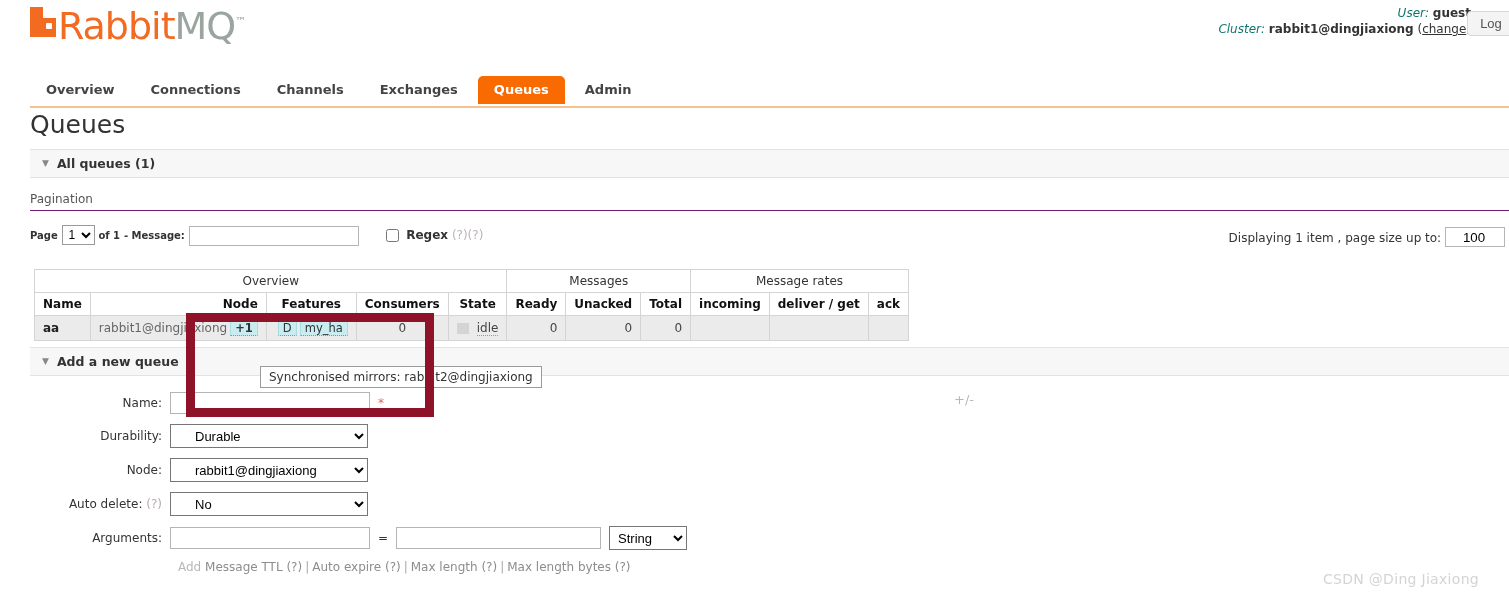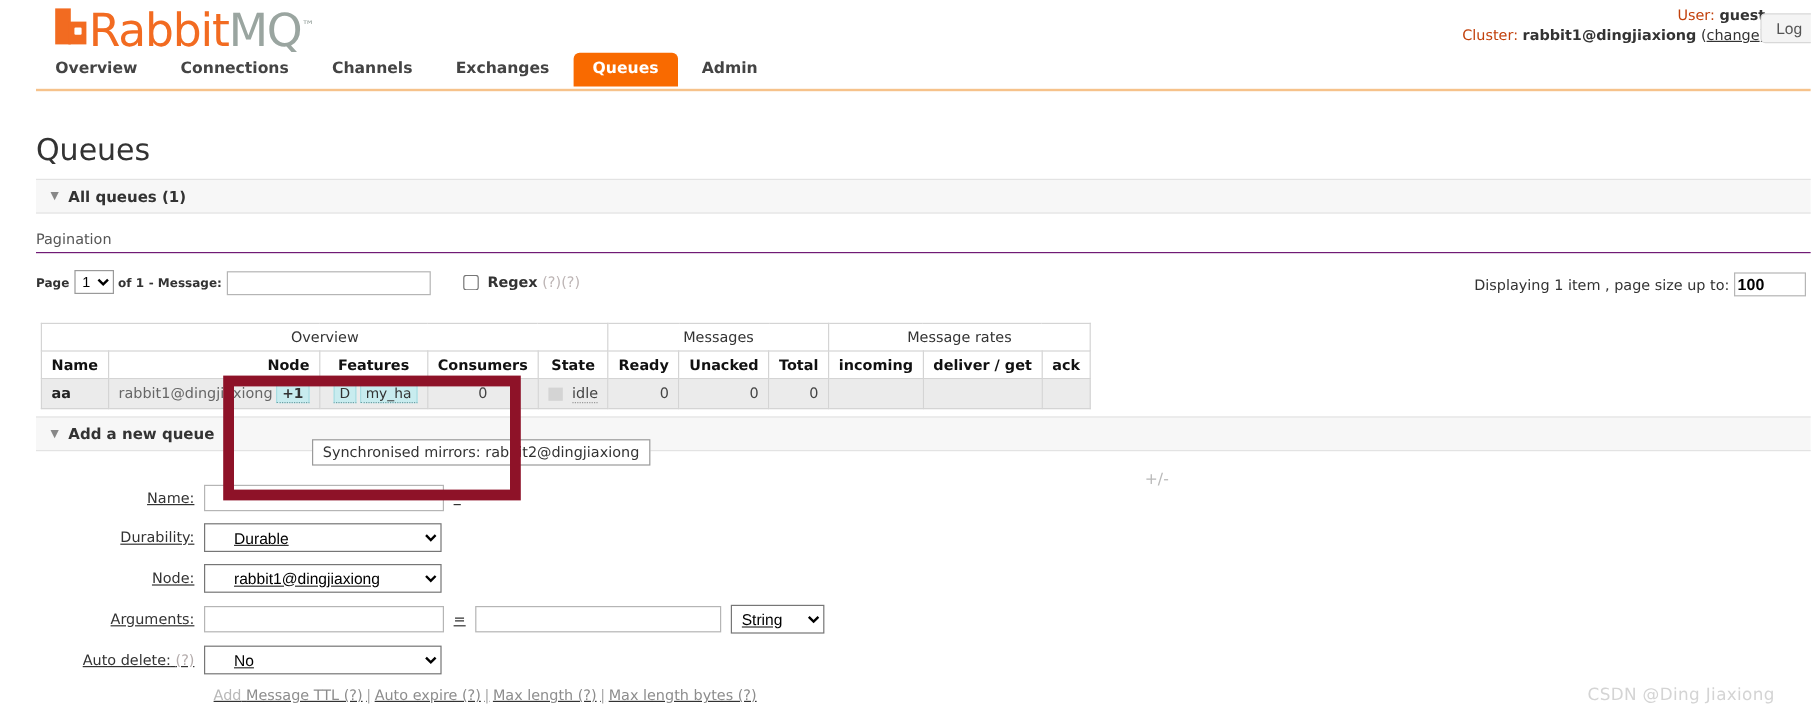--- a/index.html
+++ b/index.html
@@ -9,44 +9,44 @@
     overflow: hidden;
     background: #ffffff;
     font-family: "DejaVu Sans", "Liberation Sans", sans-serif;
     font-size: 12px;
     color: #333;
   }
   #page { position: relative; width: 1509px; height: 599px; overflow: hidden; }
 
   
   .header { position: relative; height: 62px; }
-  .logo-wrap { position: absolute; left: 46px; top: 2px; display: flex; align-items: flex-start; }
+  .logo-wrap { position: absolute; left: 30px; top: 2px; display: flex; align-items: flex-start; }
   .logo-mark { width: 26px; height: 30px; position: relative; margin-top: 5px; margin-right: 2px; }
   .logo-mark .b1 { position:absolute; left:0; top:0; width:13px; height:30px; background:#F26B21; }
   .logo-mark .b2 { position:absolute; left:11px; top:11px; width:15px; height:19px; background:#F26B21; }
   .logo-mark .dot { position:absolute; left:16px; top:16px; width:6px; height:6px; background:#fff; border-radius:1px; }
   .logo-text { font-size: 38px; letter-spacing: -1px; line-height: 40px; font-weight: 400; }
   .logo-text .rabbit { color: #F26B21; }
   .logo-text .mq { color: #9aa5a0; }
   .logo-tm { font-size: 11px; color:#9aa5a0; vertical-align: super; }
 
   .header-right { position:absolute; right: 38px; top: 5px; text-align: right; line-height: 16px; font-size: 12px; color:#333; }
-  .header-right .lbl { color:#c2410c; }
+  .header-right .lbl { color:#0f766e;font-style:italic; }
   .header-right b { font-weight: 700; }
   .header-right a { color:#333; text-decoration: underline; }
   .header-right .dotted { border-bottom: 1px dotted #999; }
   .logout-btn {
     position:absolute; right: -44px; top: 6px;
     background:#f4f4f4; border:1px solid #d8d8d8; border-radius:4px;
     padding: 4px 8px; color:#555; font-size: 13px; cursor:pointer;
     width: 48px; overflow:hidden; white-space:nowrap;
   }
 
   
-  .nav { position:absolute; left:0; top: 44px; width: 1509px; height: 32px; }
+  .nav { position:absolute; left:0; top: 76px; width: 1509px; height: 32px; }
   .nav-inner { position:relative; height: 32px; padding-left: 30px; }
   .nav a {
     display:inline-block; padding: 6px 16px 7px 16px; margin-right: 4px;
     font-weight: 700; font-size: 13px; color:#444; text-decoration:none;
     border-radius: 5px 5px 0 0;
   }
   .nav a.active { background: #F96A00; color:#fff; }
   .nav-underline { position:absolute; left:30px; right:0; bottom:0; height: 2px; background:#F6C28B; }
 
   
@@ -63,21 +63,21 @@
 
   .pag-row { margin-left:30px; margin-top: 14px; position:relative; height: 26px; }
   .pag-row .lbl { font-weight:700; font-size:10px; color:#333; }
   .pag-row select.pagesel { font-size:12px; padding:1px 2px; border:1px solid #9a9a9a; background:#fff; height:20px; }
   .pag-row input.filter { width: 170px; height: 20px; border:1px solid #b5b5b5; background:#fff; vertical-align: middle; }
   .pag-row .regex { font-weight:700; font-size:12px; }
   .muted-q { color:#bdb5b5; }
   .chk { vertical-align:middle; width:13px; height:13px; }
 
   .displaying { position:absolute; right: 4px; top: 2px; white-space:nowrap; color:#333; font-size:12px; }
-  .displaying input { width: 60px; height: 20px; border:1px solid #b5b5b5; text-align:left; padding-right:4px;font-weight:bold; }
+  .displaying input { width: 60px; height: 20px; border:1px solid #b5b5b5; text-align:center; padding-right:4px; }
 
   
   table.qtable { margin-left: 34px; margin-top: 18px; border-collapse: collapse; font-size: 12px; }
   table.qtable th, table.qtable td { border: 1px solid #d4d4d4; padding: 4px 8px; }
   table.qtable th.group { font-weight: 400; color:#333; text-align:center; background:#fff; padding: 4px 8px; }
   table.qtable th.col { font-weight: 700; color:#111; background:#fff; text-align:center; }
   table.qtable th.col.left { text-align:left; }
   table.qtable td { background:#ebebeb; color:#555; }
   table.qtable td.name { font-weight:700; color:#222; }
   table.qtable td.num { text-align:right; color:#444; }
@@ -105,21 +105,21 @@
   
   .annot {
     position:absolute; left:186px; top:313px; width:248px; height:104px;
     border: 9px solid #8E1228; z-index: 7; pointer-events:none;
   }
 
   
   .addq-bar { margin-left:30px; margin-top: 6px; background:#f7f7f7; border-top:1px solid #e3e3e3; border-bottom:1px solid #e3e3e3;
     padding: 6px 0; font-weight:700; font-size: 12.5px; }
 
-  .form { margin-top: 28px; text-decoration: underline; }
+  .form { margin-top: 16px; }
   .frow { display:flex; align-items:center; margin-bottom: 10px; }
   .frow .flabel { width: 170px; text-align:right; padding-right: 8px; font-size: 12px; color:#333; }
   .frow .flabel .q { color:#b5adad; }
   .frow input.tin { width: 200px; height: 22px; border:1px solid #b5b5b5; background:#fff; }
   .frow select.sel { width: 198px; height: 24px; border:1px solid #767676; background:#fff; font-size:13px; padding-left:20px; }
   .req { color:#e06666; margin-left:8px; font-size: 12px; }
   .eq { margin: 0 8px; color:#333; }
   .frow input.arg2 { width: 205px; height: 22px; border:1px solid #b5b5b5; background:#fff; }
   .frow select.strsel { width: 78px; height: 24px; border:1px solid #767676; background:#fff; font-size:13px; padding-left:4px; margin-left:8px; }
   .addlinks { margin-left: 178px; color:#8d8d8d; font-size: 12px; margin-top: 2px; }
@@ -245,32 +245,32 @@
         <div class="flabel">Durability:</div>
         <select class="sel"><option>Durable</option></select>
       </div>
 
       <div class="frow">
         <div class="flabel">Node:</div>
         <select class="sel"><option>rabbit1@dingjiaxiong</option></select>
       </div>
 
       <div class="frow">
+        <div class="flabel"><span>Auto delete:</span> <span class="q">(?)</span></div>
+        <select class="sel"><option>No</option></select>
+      </div>
+
+      <div class="frow">
         <div class="flabel">Arguments:</div>
         <input class="tin" type="text" value="" style="">
         <span class="eq">=</span>
         <input class="arg2" type="text" value="" style="">
         <select class="strsel"><option>String</option></select>
       </div>
 
-      <div class="frow">
-        <div class="flabel"><span>Auto delete:</span> <span class="q">(?)</span></div>
-        <select class="sel"><option>No</option></select>
-      </div>
-
       <div class="addlinks">
         <span class="add">Add</span>
         <span>Message TTL (?)</span><span class="sep">|</span><span>Auto expire (?)</span><span class="sep">|</span><span>Max length (?)</span><span class="sep">|</span><span>Max length bytes (?)</span>
       </div>
     </div>
   </div>
 
   <div class="tooltip">Synchronised mirrors: rabbit2@dingjiaxiong</div>
   <div class="annot"></div>
 

